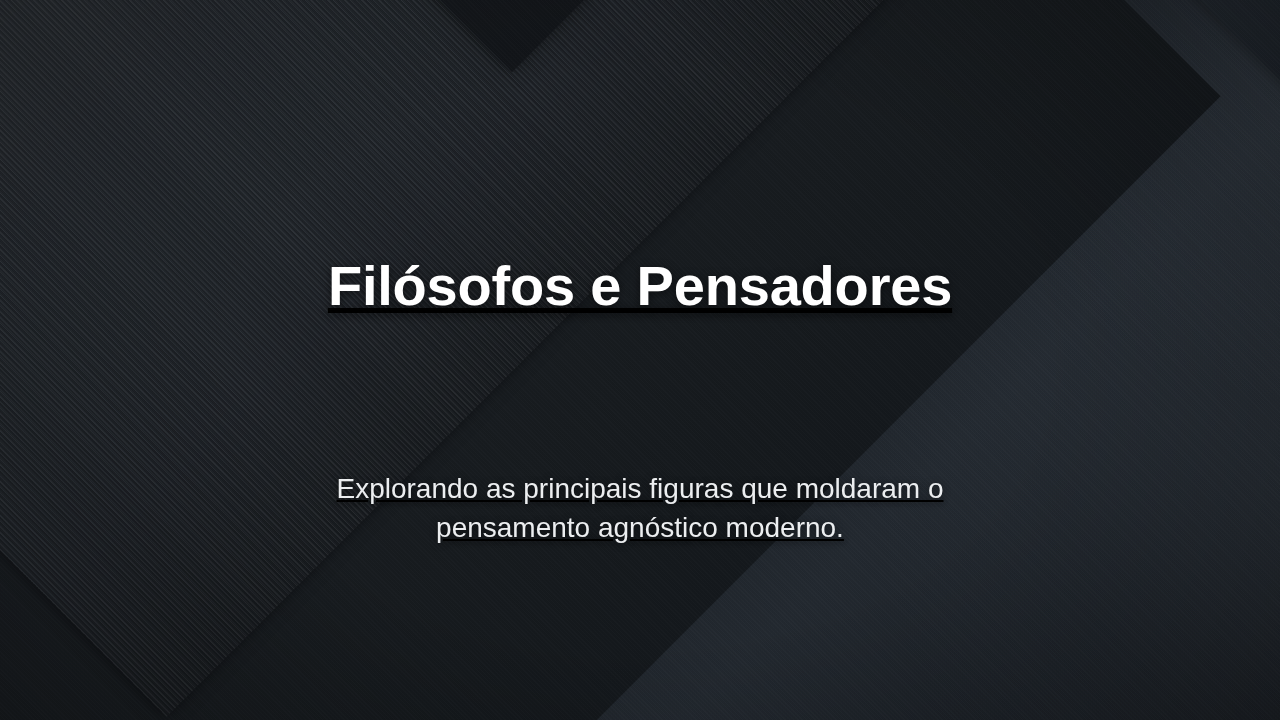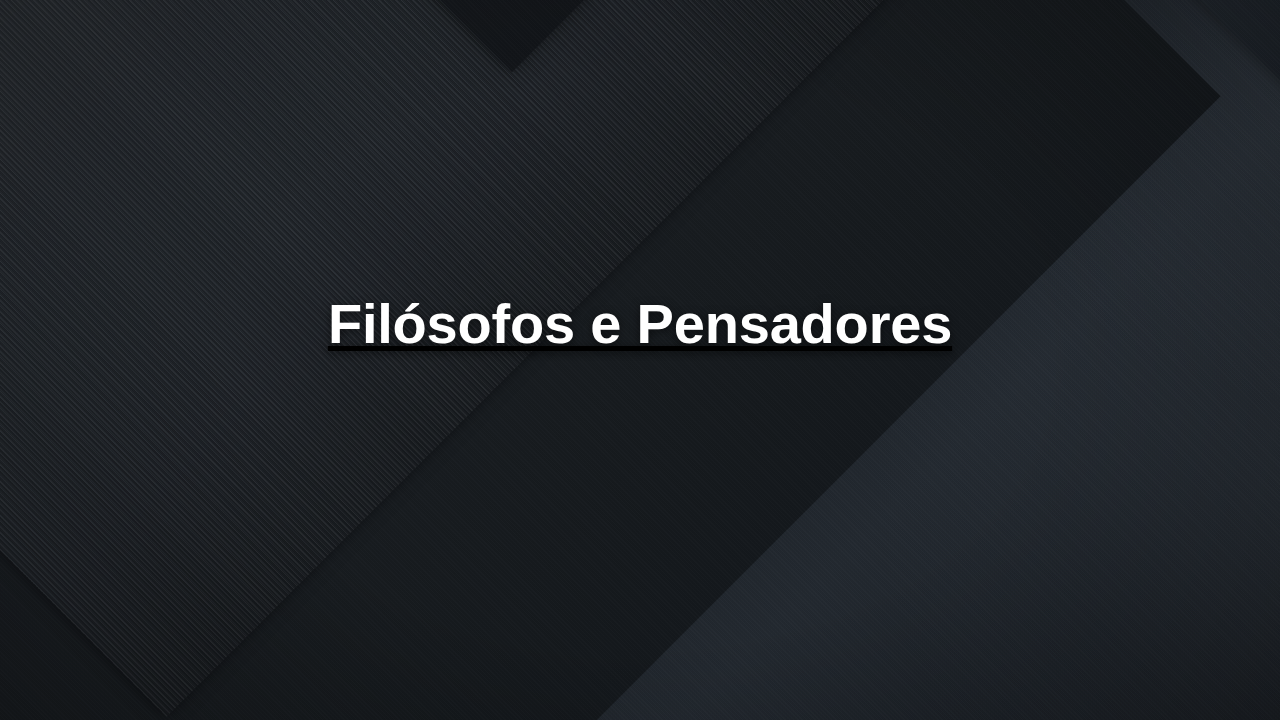--- a/index.html
+++ b/index.html
@@ -212,15 +212,16 @@
 
     <div class="seam" id="seam-4"></div>
 
   </div>
 
   <div class="bg-layer" id="bg-weave"></div>
   <div class="bg-layer" id="bg-vignette"></div>
 
   <div id="content">
     <h1 id="slide-title">Filósofos e Pensadores</h1>
+    <p id="slide-subtitle">Explorando as principais figuras que moldaram o pensamento agnóstico moderno.</p>
   </div>
 
 </div>
 
 </body></html>

